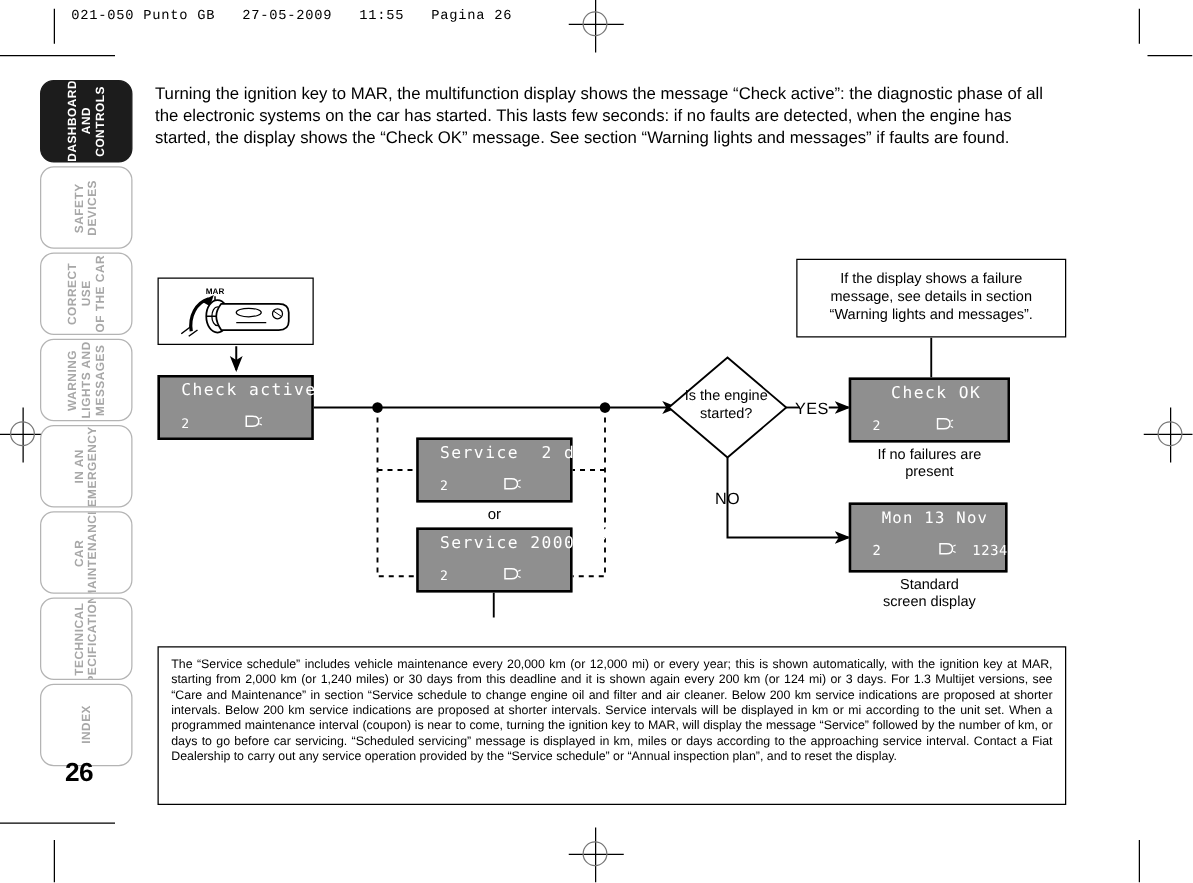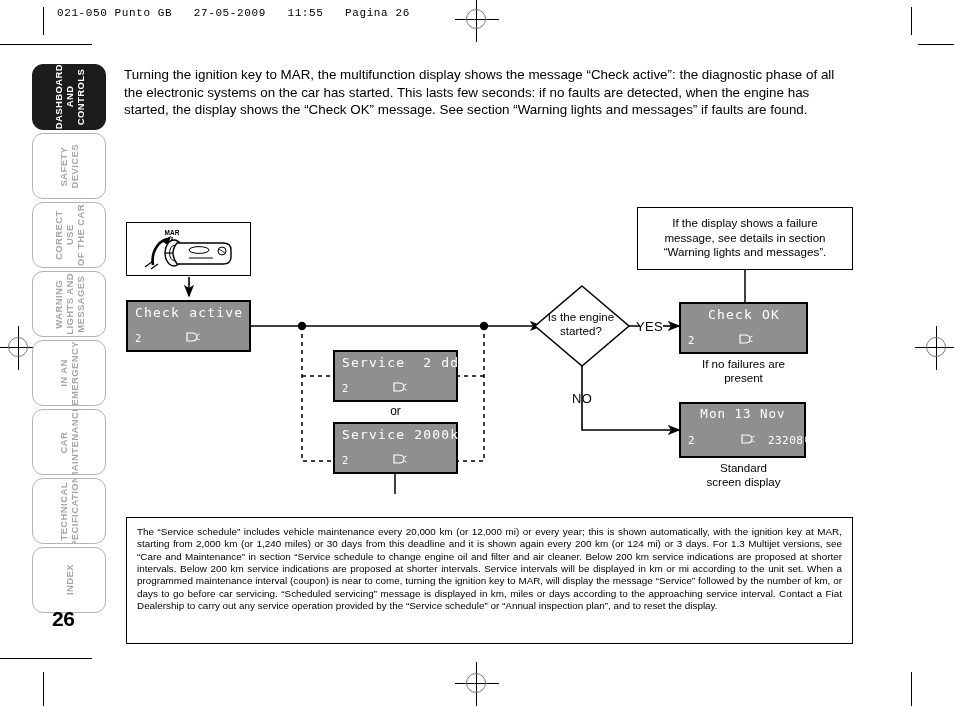--- a/index.html
+++ b/index.html
@@ -116,21 +116,21 @@
   .key-box {
     left: 126px; top: 222px; width: 125px; height: 54px;
     border: 1.5px solid #000; background: #fff;
   }
 
   
   .lcd {
     border: 2px solid #000;
     background: #8f8f8f;
     box-sizing: border-box;
-    padding: 3px 6px 3px 7px;
+    padding: 3px 6px 3px 17px;
     font-family: "DejaVu Sans Mono", "Liberation Mono", monospace;
     color: #ffffff;
     position: absolute;
   }
   .lcd .l1 {
     font-size: 13px;
     letter-spacing: 1.2px;
     line-height: 15px;
     text-align: center;
     white-space: pre;
@@ -431,21 +431,21 @@
   <div class="l1">Mon 13 Nov</div>
   <div class="l2">
     <span>2</span>
     <span class="lamp-icon">
       <svg width="14" height="10" viewBox="0 0 14 10">
           <path d="M1,1 L6,1 Q11,1 11,5 Q11,9 6,9 L1,9 z" fill="none" stroke="#fff" stroke-width="1.2"></path>
           <line x1="11.5" y1="3" x2="13.5" y2="2" stroke="#fff" stroke-width="1"></line>
           <line x1="11.5" y1="7" x2="13.5" y2="8" stroke="#fff" stroke-width="1"></line>
         </svg>
     </span>
-    <span style="margin-left:10px;">23208</span>
+    <span style="margin-left:10px;">12345</span>
     <span style="font-size:7px; margin-left:1px;">km</span>
   </div>
   <div class="l3">
     <span>20℃</span>
     <span style="margin-left:9px;">8:30</span>
   </div>
 </div>
 
 <div class="note-box note-failure">If the display shows a failure message, see details in section “Warning lights and messages”.</div>
 

